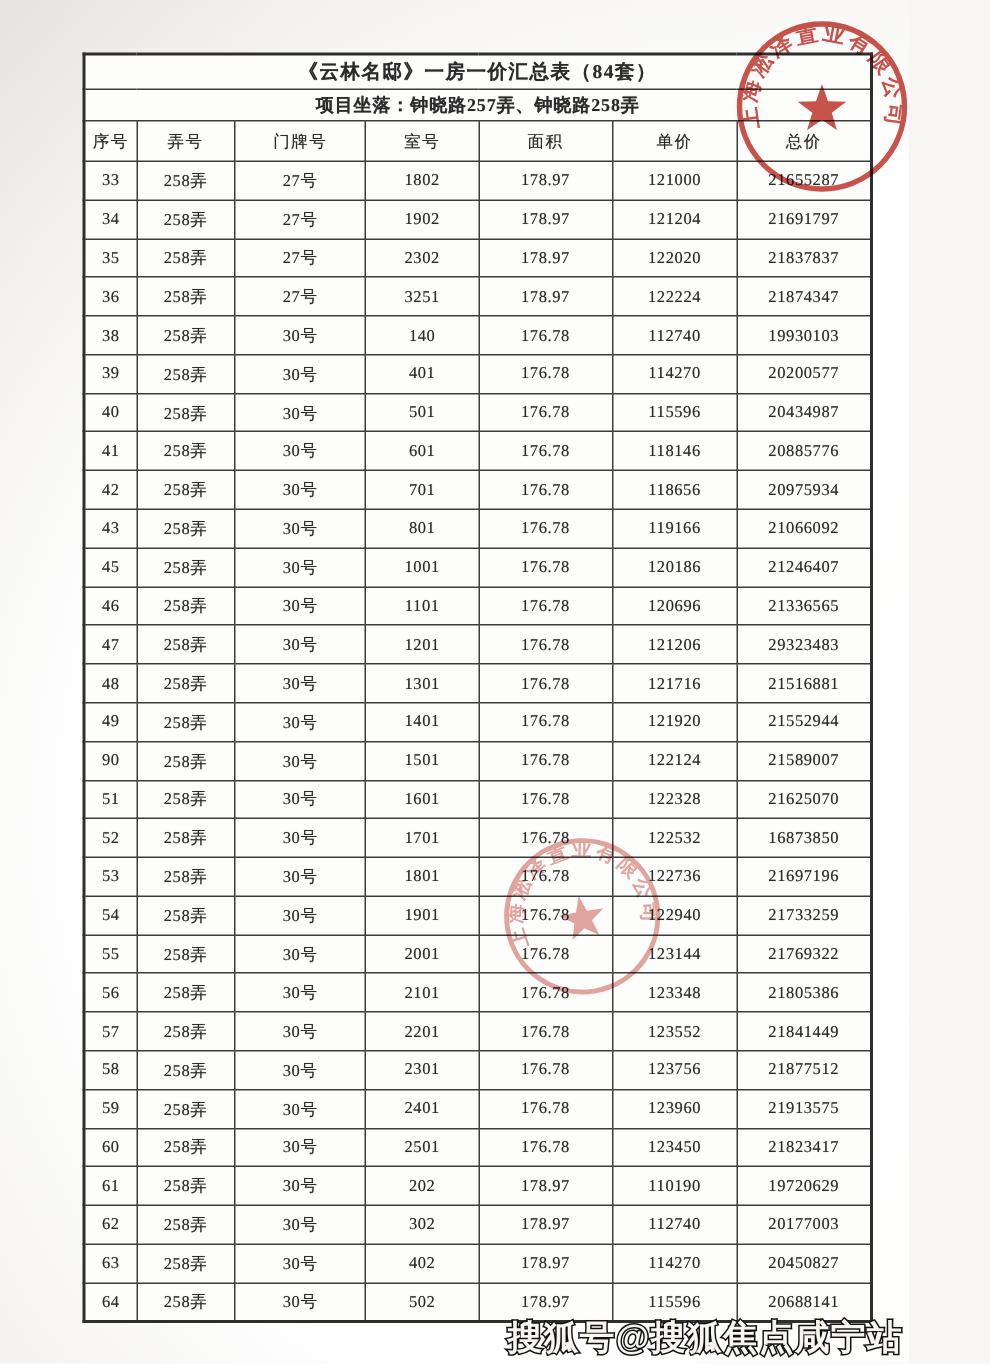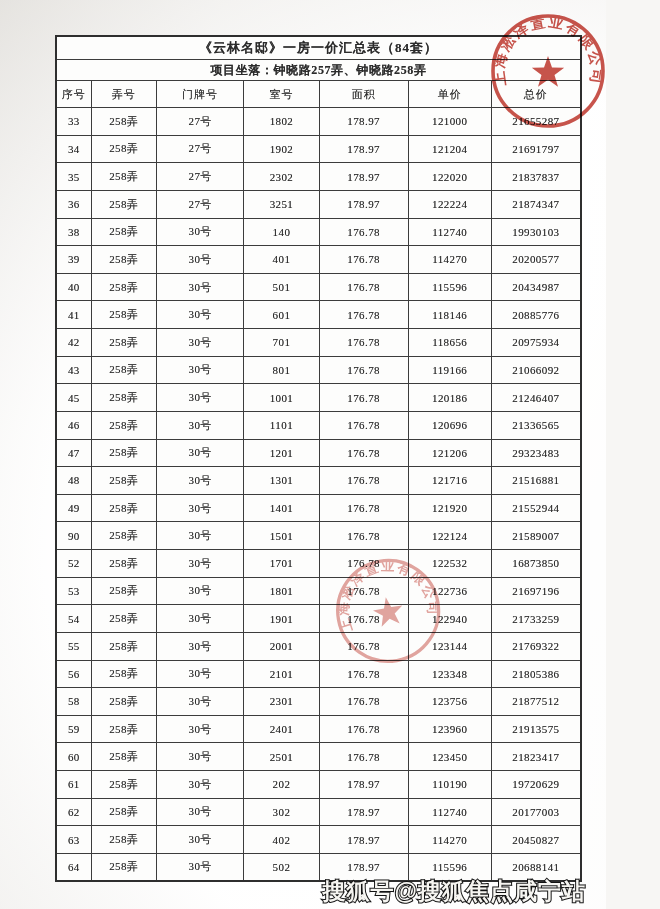--- a/index.html
+++ b/index.html
@@ -47,21 +47,21 @@
   tr.header-row th{
     height:26px;font-size:11px;letter-spacing:1px;
   }
   tbody tr{height:24.3px;}
   
   .stamp{position:absolute;mix-blend-mode:multiply;pointer-events:none;}
   .stamp-top{left:488px;top:8px;width:120px;height:124px;opacity:.85;}
   .stamp-mid{left:333px;top:555px;width:110px;height:110px;opacity:.45;transform:rotate(-10deg);}
   
   .watermark{
-    position:absolute;right:20px;bottom:2px;
+    position:absolute;right:4px;bottom:2px;
     font-family:"Liberation Sans","DejaVu Sans",sans-serif;
     font-size:23px;font-weight:bold;letter-spacing:1px;
     color:#f6f5f1;
     -webkit-text-stroke:2px #161616;
     paint-order:stroke fill;
     text-shadow:0 0 1px #000;
     white-space:nowrap;
   }
 </style>
 </head>
@@ -236,20 +236,29 @@
           <tr>
             <td>90</td>
             <td>258弄</td>
             <td>30号</td>
             <td>1501</td>
             <td>176.78</td>
             <td>122124</td>
             <td>21589007</td>
           </tr>
           <tr>
+            <td>51</td>
+            <td>258弄</td>
+            <td>30号</td>
+            <td>1601</td>
+            <td>176.78</td>
+            <td>122328</td>
+            <td>21625070</td>
+          </tr>
+          <tr>
             <td>52</td>
             <td>258弄</td>
             <td>30号</td>
             <td>1701</td>
             <td>176.78</td>
             <td>122532</td>
             <td>16873850</td>
           </tr>
           <tr>
             <td>53</td>
@@ -279,20 +288,29 @@
             <td>21769322</td>
           </tr>
           <tr>
             <td>56</td>
             <td>258弄</td>
             <td>30号</td>
             <td>2101</td>
             <td>176.78</td>
             <td>123348</td>
             <td>21805386</td>
+          </tr>
+          <tr>
+            <td>57</td>
+            <td>258弄</td>
+            <td>30号</td>
+            <td>2201</td>
+            <td>176.78</td>
+            <td>123552</td>
+            <td>21841449</td>
           </tr>
           <tr>
             <td>58</td>
             <td>258弄</td>
             <td>30号</td>
             <td>2301</td>
             <td>176.78</td>
             <td>123756</td>
             <td>21877512</td>
           </tr>

